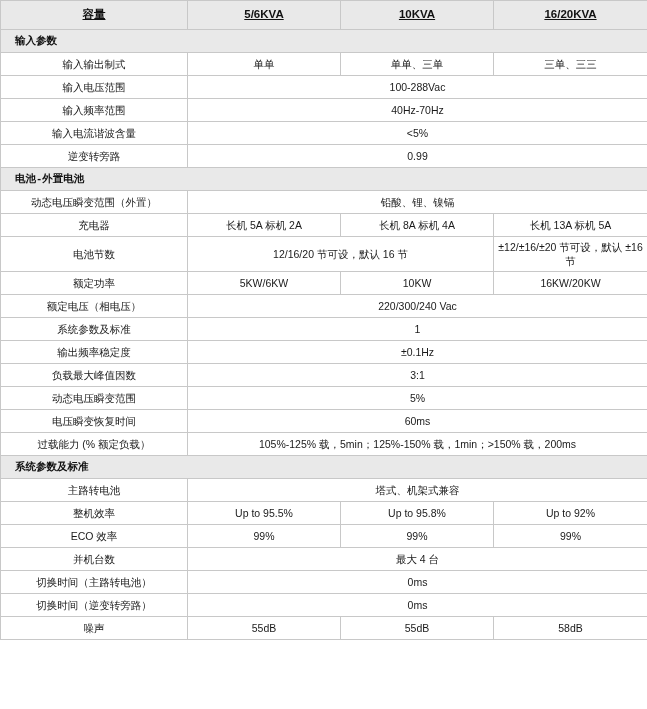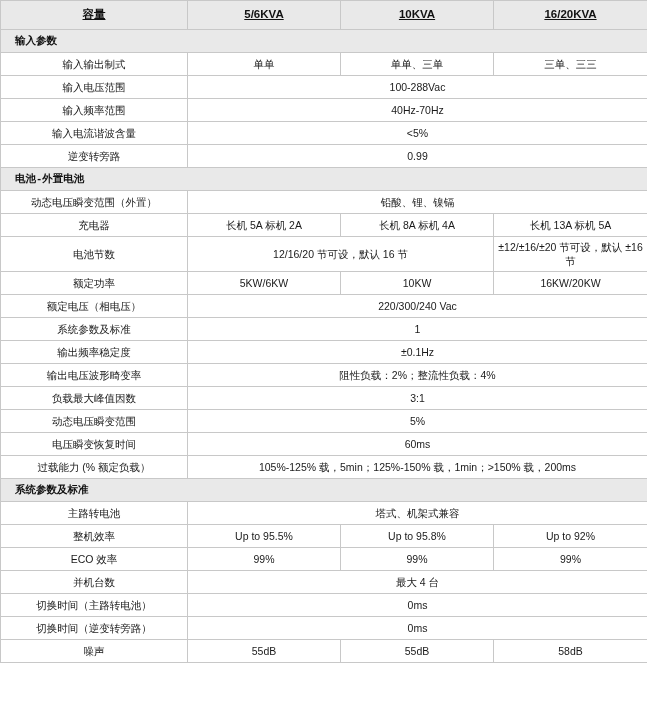--- a/index.html
+++ b/index.html
@@ -130,24 +130,20 @@
       </tr>
       <tr>
         <td class="label">系统参数及标准</td>
         <td class="val" colspan="3">1</td>
       </tr>
       <tr>
         <td class="label">输出频率稳定度</td>
         <td class="val" colspan="3">±0.1Hz</td>
       </tr>
       <tr>
-        <td class="label">输出电压波形畸变率</td>
-        <td class="val" colspan="3">阻性负载：2%；整流性负载：4%</td>
-      </tr>
-      <tr>
         <td class="label">负载最大峰值因数</td>
         <td class="val" colspan="3">3:1</td>
       </tr>
       <tr>
         <td class="label">动态电压瞬变范围</td>
         <td class="val" colspan="3">5%</td>
       </tr>
       <tr>
         <td class="label">电压瞬变恢复时间</td>
         <td class="val" colspan="3">60ms</td>

